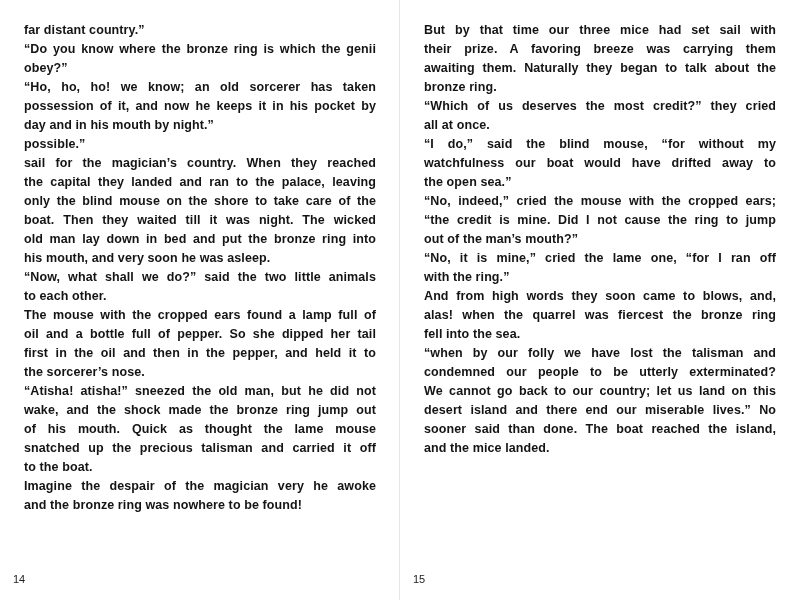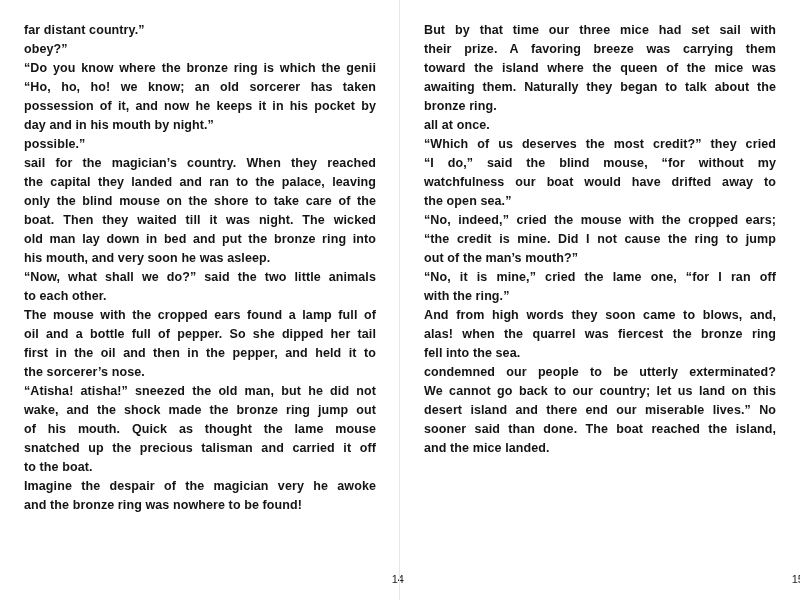--- a/index.html
+++ b/index.html
@@ -45,40 +45,40 @@
     letter-spacing: 0.1px;
     text-align: justify;
     text-align-last: justify;
   }
   .line.last {
     text-align: right;
     text-align-last: left;
   }
   .page-number {
     position: absolute;
-    left: 4px; bottom: 15px;
+    left: 13px; bottom: 15px;
     width: 100%;
-    text-align: right;
+    text-align: left;
     font-size: 11px;
     font-weight: normal;
     color: #222222;
   }
 </style>
 </head>
 <body>
 
 <div class="spread">
   <div class="page">
     <div class="text-block">
         <div class="para">
           <div class="line last">far distant country.”</div>
         </div>
         <div class="para">
+          <div class="line">“Do you know where the bronze ring is which the genii</div>
           <div class="line last">obey?”</div>
-          <div class="line">“Do you know where the bronze ring is which the genii</div>
         </div>
         <div class="para">
           <div class="line">“Ho, ho, ho! we know; an old sorcerer has taken</div>
           <div class="line">possession of it, and now he keeps it in his pocket by</div>
           <div class="line last">day and in his mouth by night.”</div>
         </div>
         <div class="para">
           <div class="line last">possible.”</div>
         </div>
         <div class="para">
@@ -112,27 +112,26 @@
         </div>
       </div>
     <div class="page-number">14</div>
   </div>
   <div class="divider"></div>
   <div class="page">
     <div class="text-block">
         <div class="para">
           <div class="line">But by that time our three mice had set sail with</div>
           <div class="line">their prize. A favoring breeze was carrying them</div>
-          <div class="line">toward the island where the queen of the mice was</div>
           <div class="line">awaiting them. Naturally they began to talk about the</div>
           <div class="line last">bronze ring.</div>
         </div>
         <div class="para">
+          <div class="line">“Which of us deserves the most credit?” they cried</div>
           <div class="line last">all at once.</div>
-          <div class="line">“Which of us deserves the most credit?” they cried</div>
         </div>
         <div class="para">
           <div class="line">“I do,” said the blind mouse, “for without my</div>
           <div class="line">watchfulness our boat would have drifted away to</div>
           <div class="line last">the open sea.”</div>
         </div>
         <div class="para">
           <div class="line">“No, indeed,” cried the mouse with the cropped ears;</div>
           <div class="line">“the credit is mine. Did I not cause the ring to jump</div>
           <div class="line last">out of the man’s mouth?”</div>
@@ -140,20 +139,21 @@
         <div class="para">
           <div class="line">“No, it is mine,” cried the lame one, “for I ran off</div>
           <div class="line last">with the ring.”</div>
         </div>
         <div class="para">
           <div class="line">And from high words they soon came to blows, and,</div>
           <div class="line">alas! when the quarrel was fiercest the bronze ring</div>
           <div class="line last">fell into the sea.</div>
         </div>
         <div class="para">
+          <div class="line">“when by our folly we have lost the talisman and</div>
           <div class="line">condemned our people to be utterly exterminated?</div>
           <div class="line">We cannot go back to our country; let us land on this</div>
           <div class="line">desert island and there end our miserable lives.” No</div>
           <div class="line">sooner said than done. The boat reached the island,</div>
           <div class="line last">and the mice landed.</div>
         </div>
       </div>
     <div class="page-number">15</div>
   </div>
 </div>

